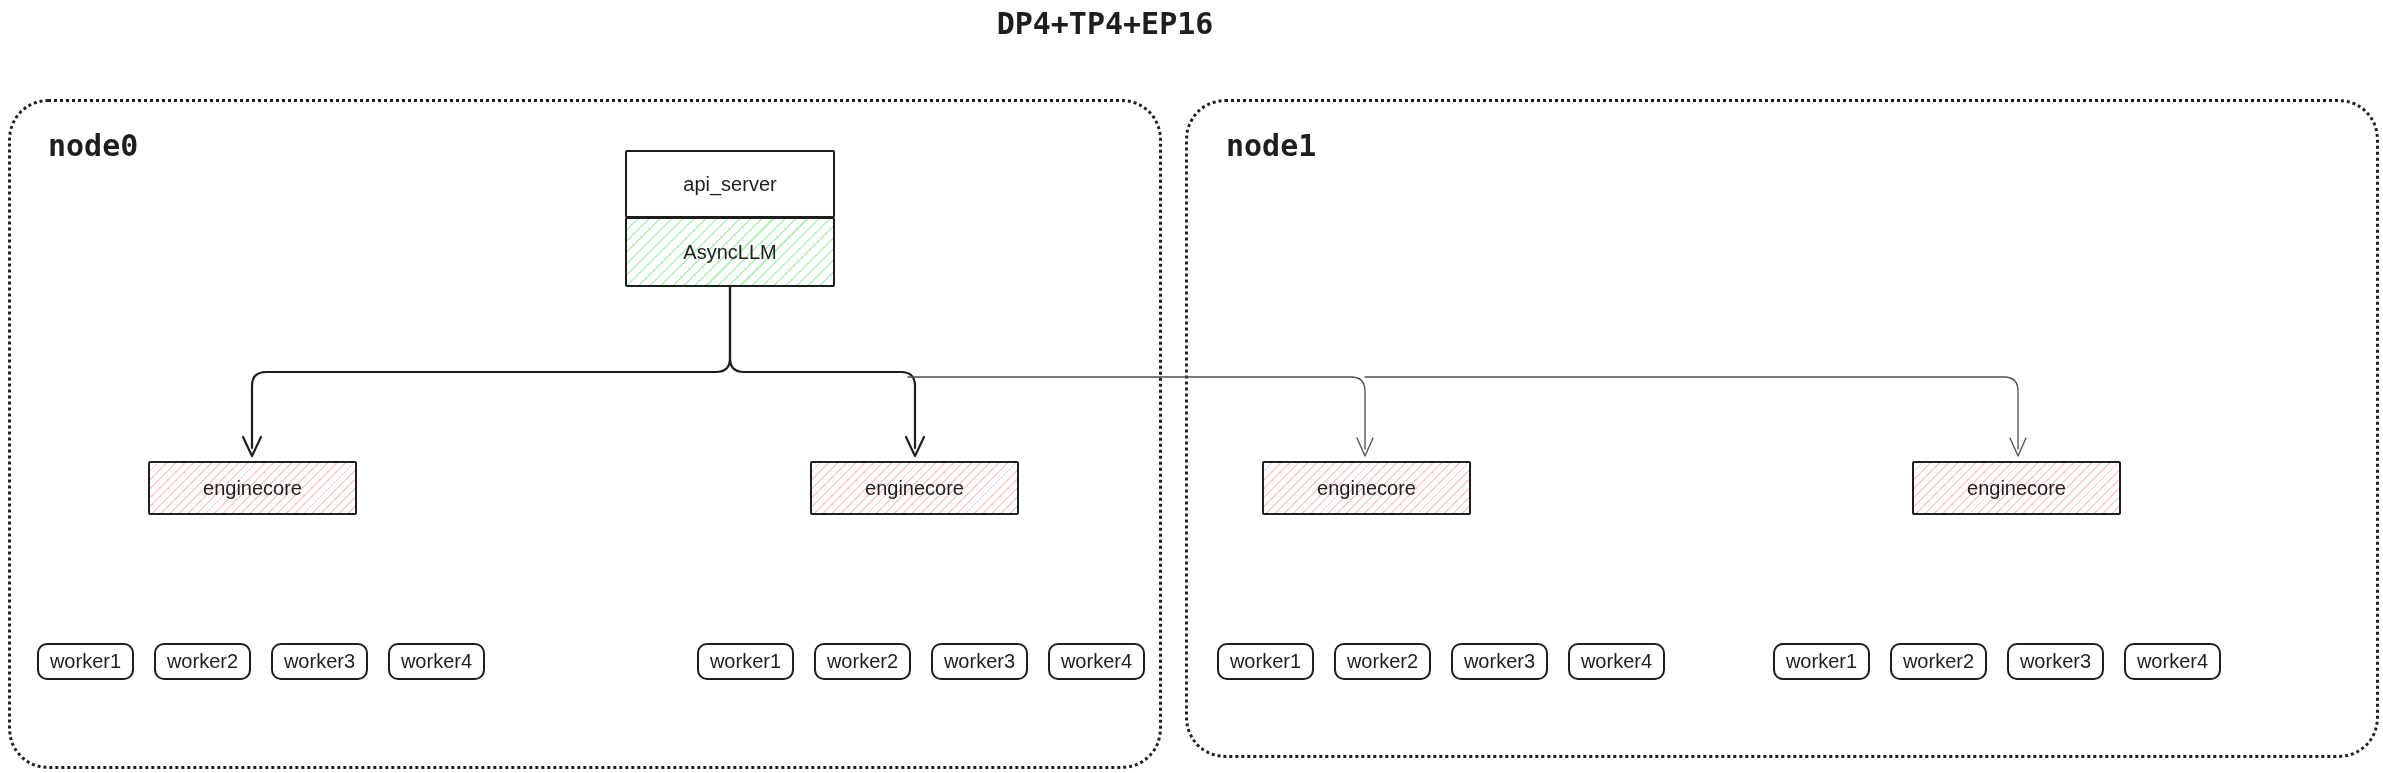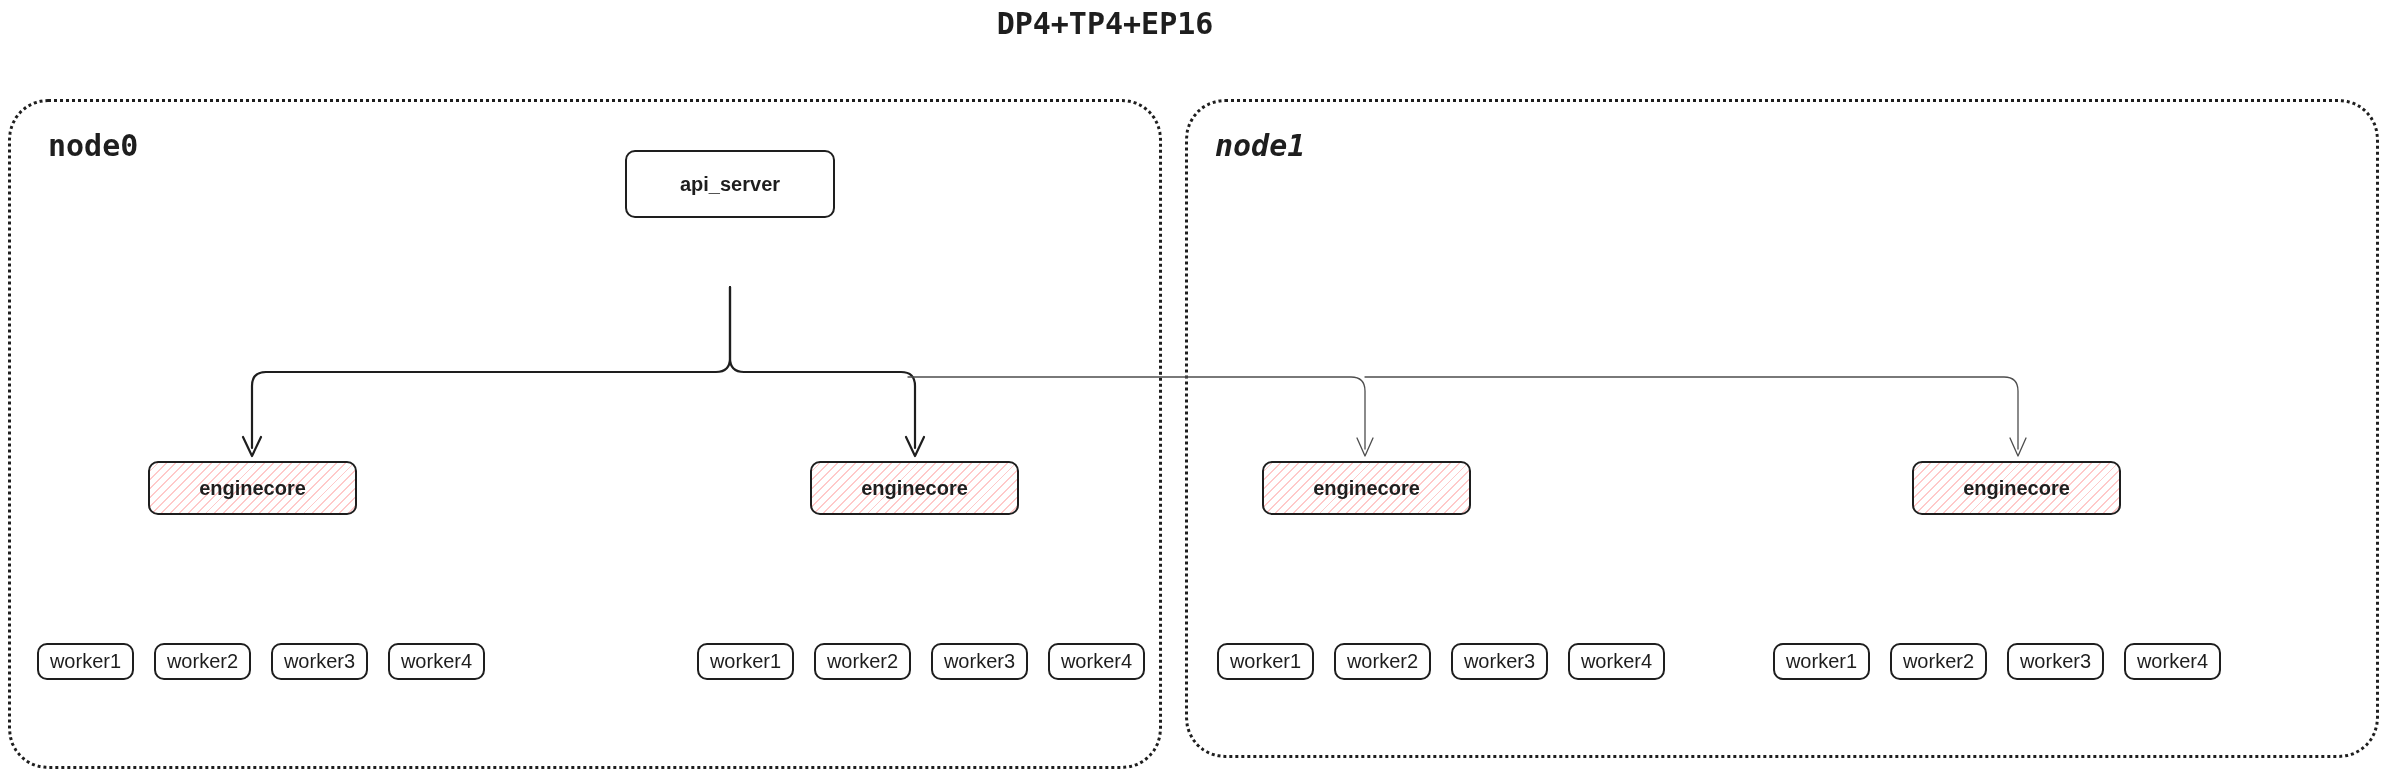--- a/index.html
+++ b/index.html
@@ -29,30 +29,30 @@
   }
   .node-label{
     position:absolute;
     font-family:"DejaVu Sans Mono", monospace;
     font-size:30px;font-weight:700;
     color:#1e1e1e;
   }
   #node0{left:8px;top:99px;width:1148px;height:664px;}
   #node1{left:1185px;top:99px;width:1188px;height:653px;}
   #node0 .node-label{left:37px;top:26px;}
-  #node1 .node-label{left:27px;top:26px;font-style:italic;}
+  #node1 .node-label{left:38px;top:26px;}
 
   .box{
     position:absolute;
     box-sizing:border-box;
     border:2.2px solid #1e1e1e;
-    border-radius:10px;
+    border-radius:2px;
     background:#ffffff;
     display:flex;align-items:center;justify-content:center;
-    font-size:20px;font-weight:700;
+    font-size:20px;font-weight:400;
     color:#1e1e1e;
     white-space:nowrap;
   }
   .hatch-green{
     background:repeating-linear-gradient(135deg,#ffffff 0 6.5px,#b2f2bb 6.5px 8px);
   }
   .hatch-red{
     background:repeating-linear-gradient(135deg,#ffffff 0 5px,#ffc9c9 5px 6.3px);
   }
   #api-server{left:625px;top:150px;width:210px;height:68px;}
@@ -115,20 +115,21 @@
 
     <g stroke="#4d4d4d" stroke-width="1.3" fill="none" stroke-linecap="round" stroke-linejoin="round">
       <path d="M 908 377 L 1351 377 Q 1365 377 1365 391 L 1365 449"></path>
       <path d="M 1357 438 L 1365 456 L 1373 438"></path>
       <path d="M 1365 377 L 2004 377 Q 2018 377 2018 391 L 2018 449"></path>
       <path d="M 2010 438 L 2018 456 L 2026 438"></path>
     </g>
   </svg>
 
   <div class="box" id="api-server">api_server</div>
+  <div class="box hatch-green" id="asyncllm">AsyncLLM</div>
 
   <div class="box hatch-red enginecore" id="enginecore-1">enginecore</div>
   <div class="box hatch-red enginecore" id="enginecore-2">enginecore</div>
   <div class="box hatch-red enginecore" id="enginecore-3">enginecore</div>
   <div class="box hatch-red enginecore" id="enginecore-4">enginecore</div>
 
   <div class="worker-row" id="worker-row-1">
     <div class="worker">worker1</div>
     <div class="worker">worker2</div>
     <div class="worker">worker3</div>

